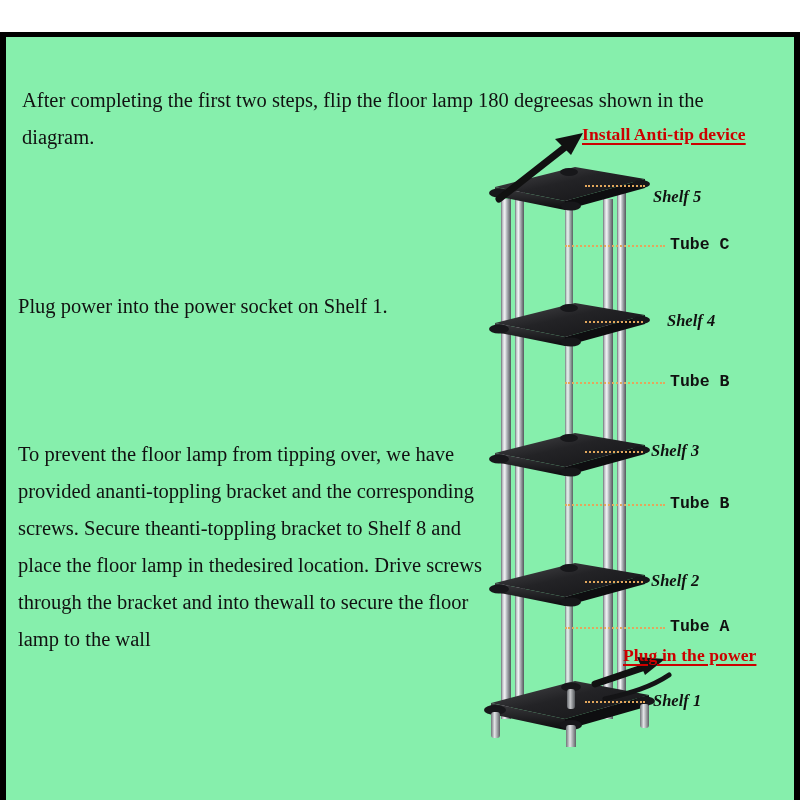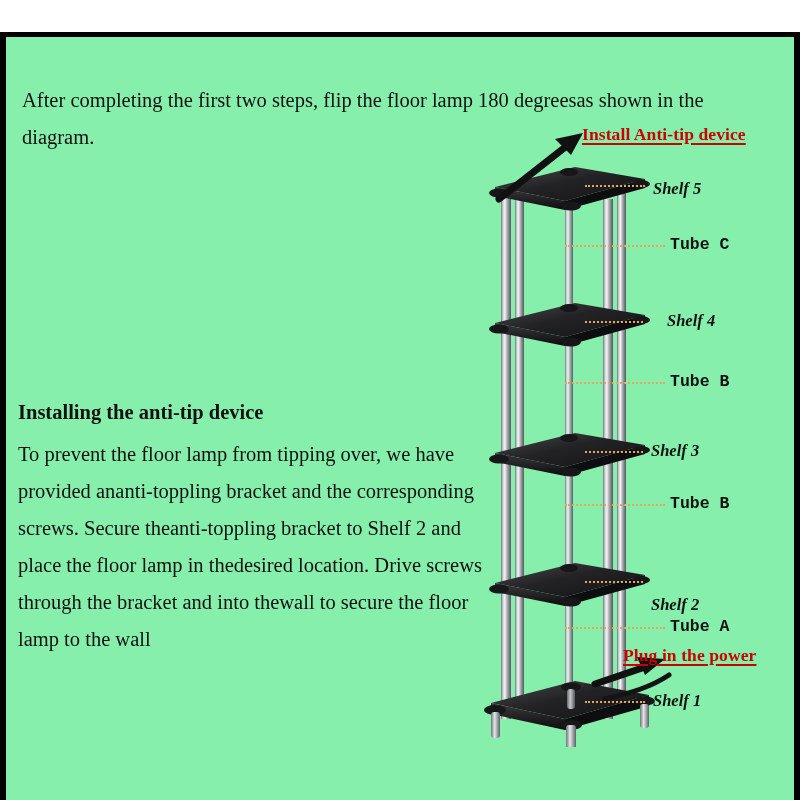--- a/index.html
+++ b/index.html
@@ -121,23 +121,23 @@
 
 <div id="page">
 
   <div class="frame-top"></div>
   <div class="frame-left"></div>
   <div class="frame-right"></div>
   <div class="frame-bottom"></div>
 
   <div class="intro">After completing the first two steps, flip the floor lamp 180 degreesas shown in the diagram.</div>
 
-
-  <div class="sec-head" id="head-antitip">Installing the anti-tip device</div>
-  <div class="sec-body" id="body-antitip">To prevent the floor lamp from tipping over, we have provided ananti-toppling bracket and the corresponding screws. Secure theanti-toppling bracket to Shelf 2 and place the floor lamp in thedesired location. Drive screws through the bracket and into thewall to secure the floor lamp to the wall</div>
+  <div class="sec-body" id="body-power">Plug power into the power socket on Shelf 1.</div>
+
+  <div class="sec-body" id="body-antitip">To prevent the floor lamp from tipping over, we have provided ananti-toppling bracket and the corresponding screws. Secure theanti-toppling bracket to Shelf 8 and place the floor lamp in thedesired location. Drive screws through the bracket and into thewall to secure the floor lamp to the wall</div>
 
   <div id="diagram">
 
     <svg id="lamp-svg" width="345" height="620" viewBox="0 0 345 620">
       <defs>
         <linearGradient id="tubeGrad" x1="0" y1="0" x2="1" y2="0">
           <stop offset="0%" stop-color="#6d7176"></stop>
           <stop offset="18%" stop-color="#c9ccd0"></stop>
           <stop offset="38%" stop-color="#f2f3f5"></stop>
           <stop offset="58%" stop-color="#b4b8bd"></stop>
@@ -242,33 +242,33 @@
     <div class="leader" style="left:130px; top:58px;  width:60px;"></div>
     <div class="leader" style="left:110px; top:118px; width:100px;"></div>
     <div class="leader" style="left:130px; top:194px; width:58px;"></div>
     <div class="leader" style="left:110px; top:255px; width:100px;"></div>
     <div class="leader" style="left:130px; top:324px; width:58px;"></div>
     <div class="leader" style="left:110px; top:377px; width:100px;"></div>
     <div class="leader" style="left:130px; top:454px; width:58px;"></div>
     <div class="leader" style="left:110px; top:500px; width:100px;"></div>
     <div class="leader" style="left:130px; top:574px; width:60px;"></div>
 
-    <div class="callout shelf-label" style="left:198px; top:52px;">Shelf 5</div>
+    <div class="callout shelf-label" style="left:198px; top:60px;">Shelf 5</div>
 
     <div class="callout tube-label" style="left:215px; top:108px;">Tube C</div>
 
     <div class="callout shelf-label" style="left:196px; top:184px;padding-left:16px;">Shelf 4</div>
 
     <div class="callout tube-label" style="left:215px; top:245px;">Tube B</div>
 
     <div class="callout shelf-label" style="left:196px; top:314px;font-style:italic;">Shelf 3</div>
 
     <div class="callout tube-label" style="left:215px; top:367px;">Tube B</div>
 
-    <div class="callout shelf-label" style="left:196px; top:468px;">Shelf 2</div>
+    <div class="callout shelf-label" style="left:196px; top:444px;">Shelf 2</div>
 
     <div class="callout tube-label" style="left:215px; top:490px;">Tube A</div>
 
     <div class="callout shelf-label" style="left:198px; top:564px;">Shelf 1</div>
 
     <div class="red-note" style="left:127px; top:-3px;">Install Anti-tip device</div>
 
     <div class="red-note" style="left:168px; top:518px;">Plug in the power</div>
   </div>
 

